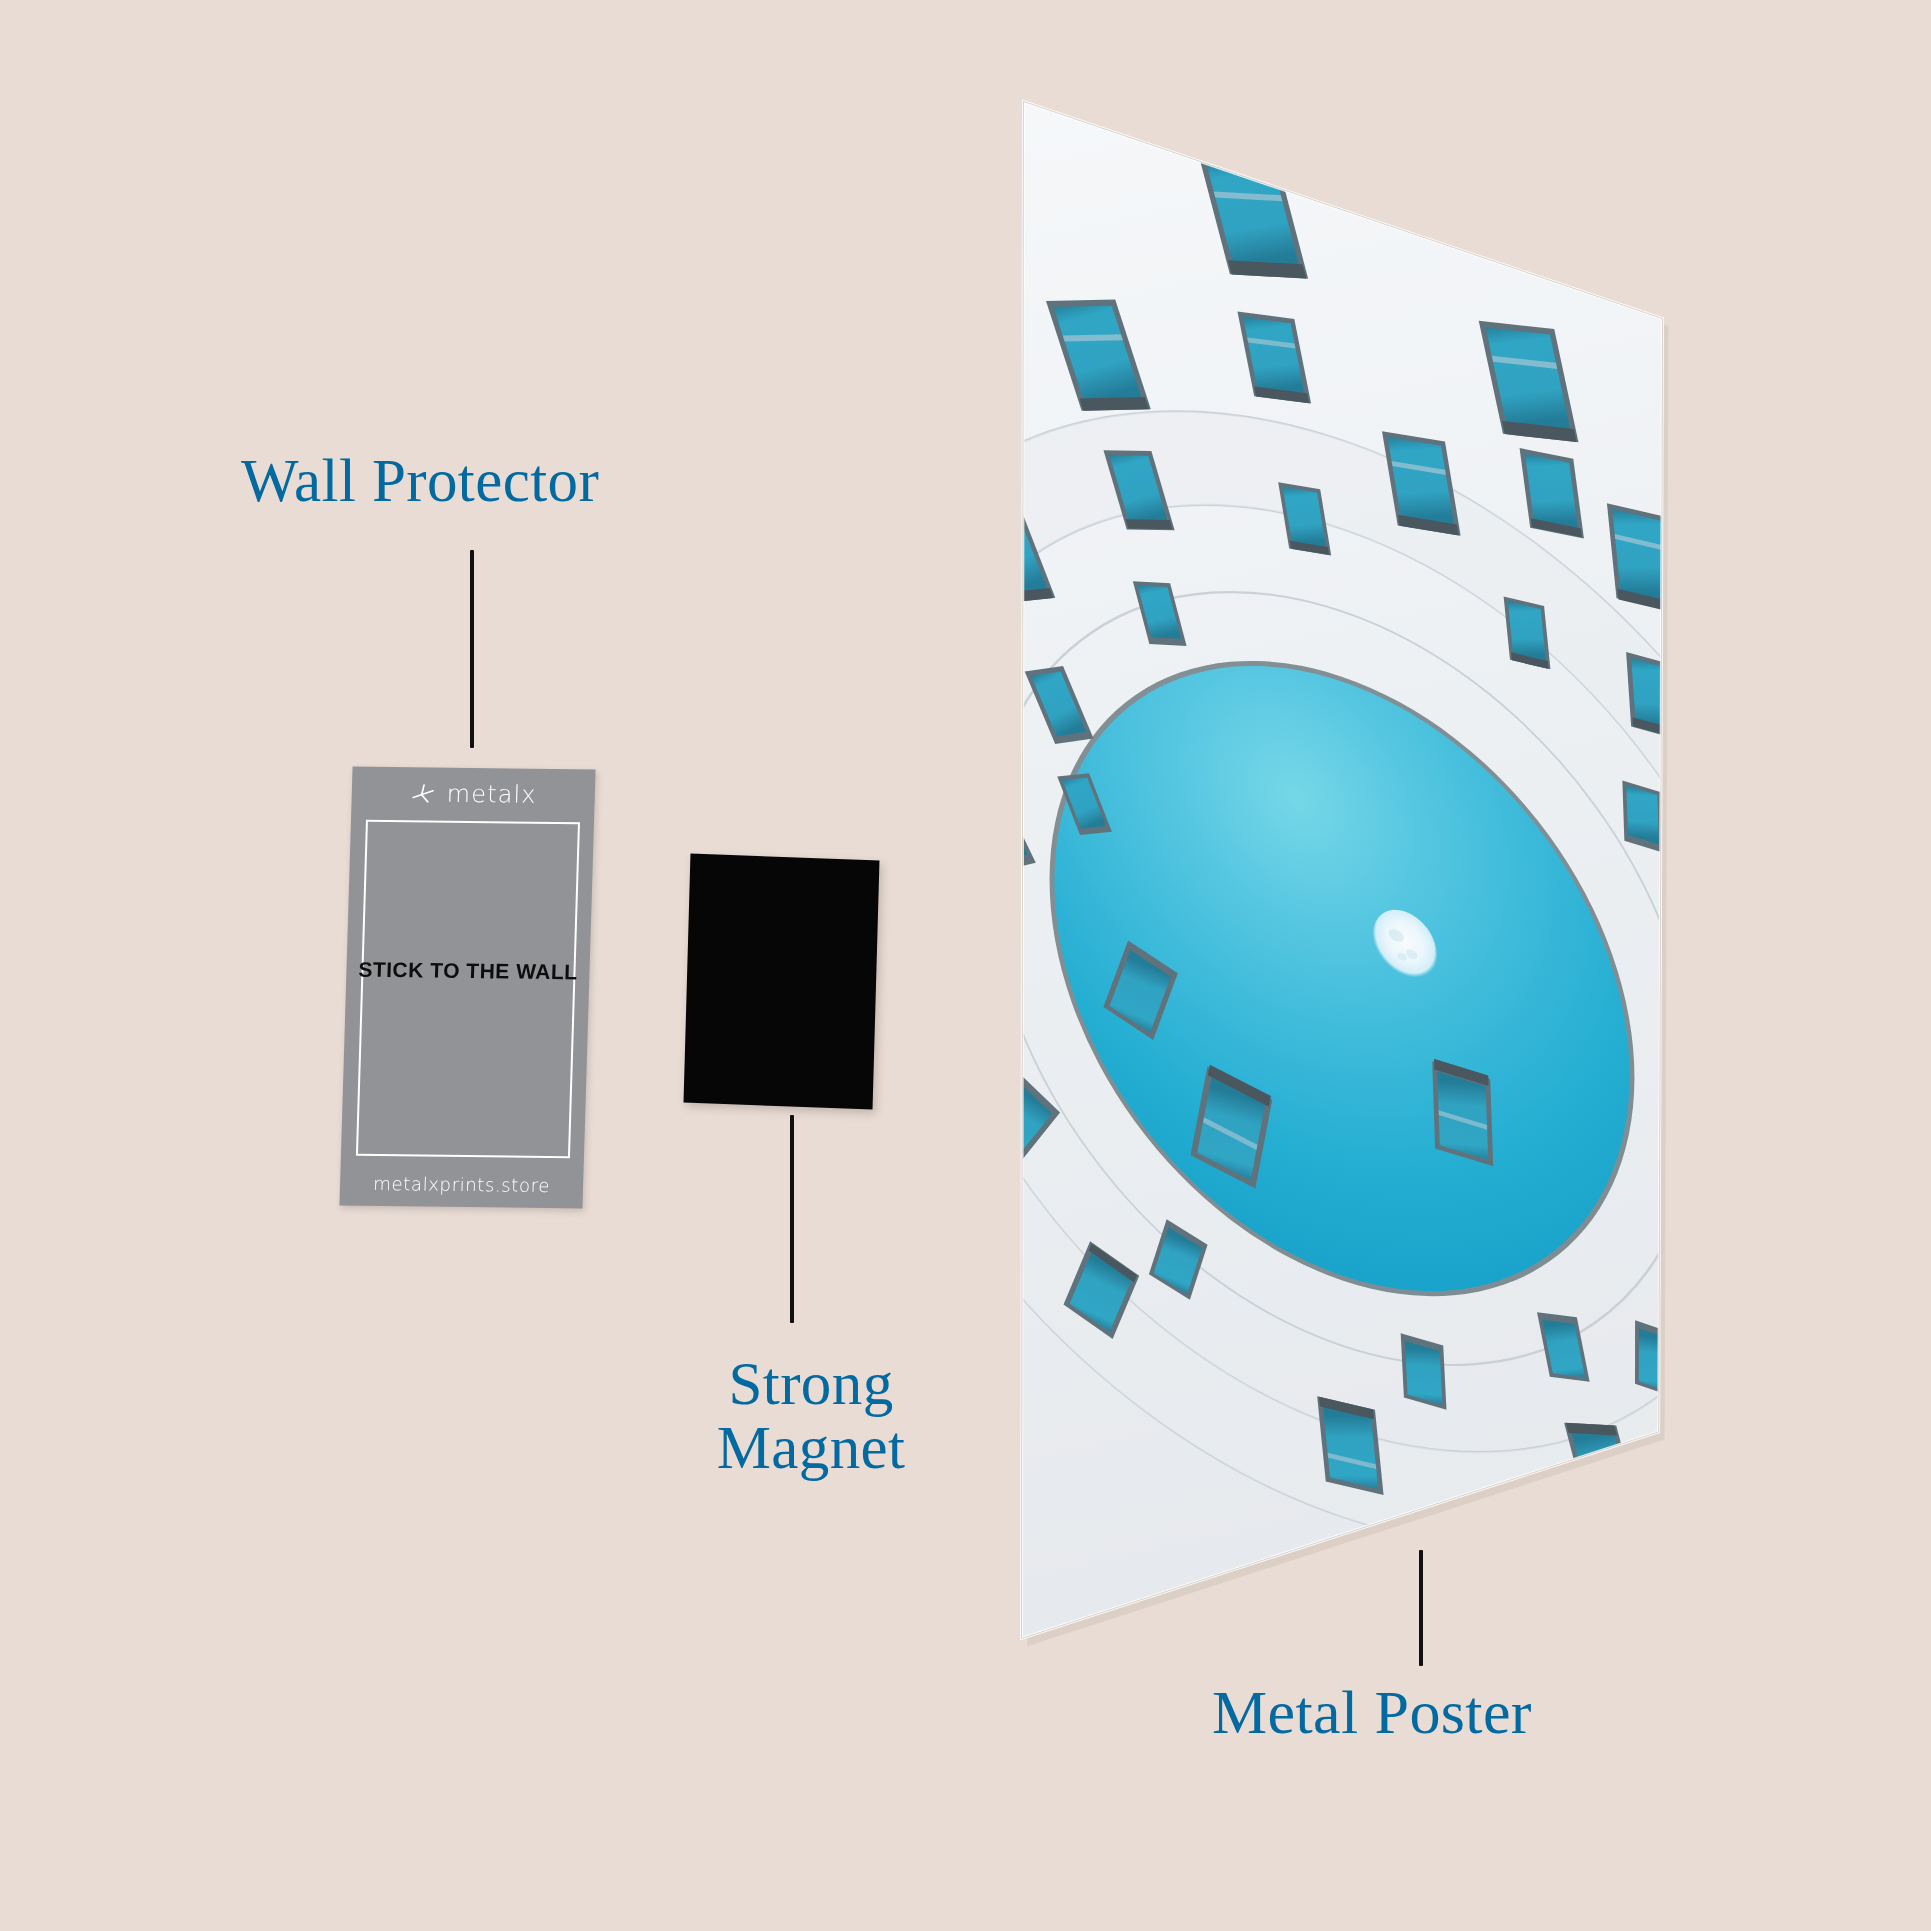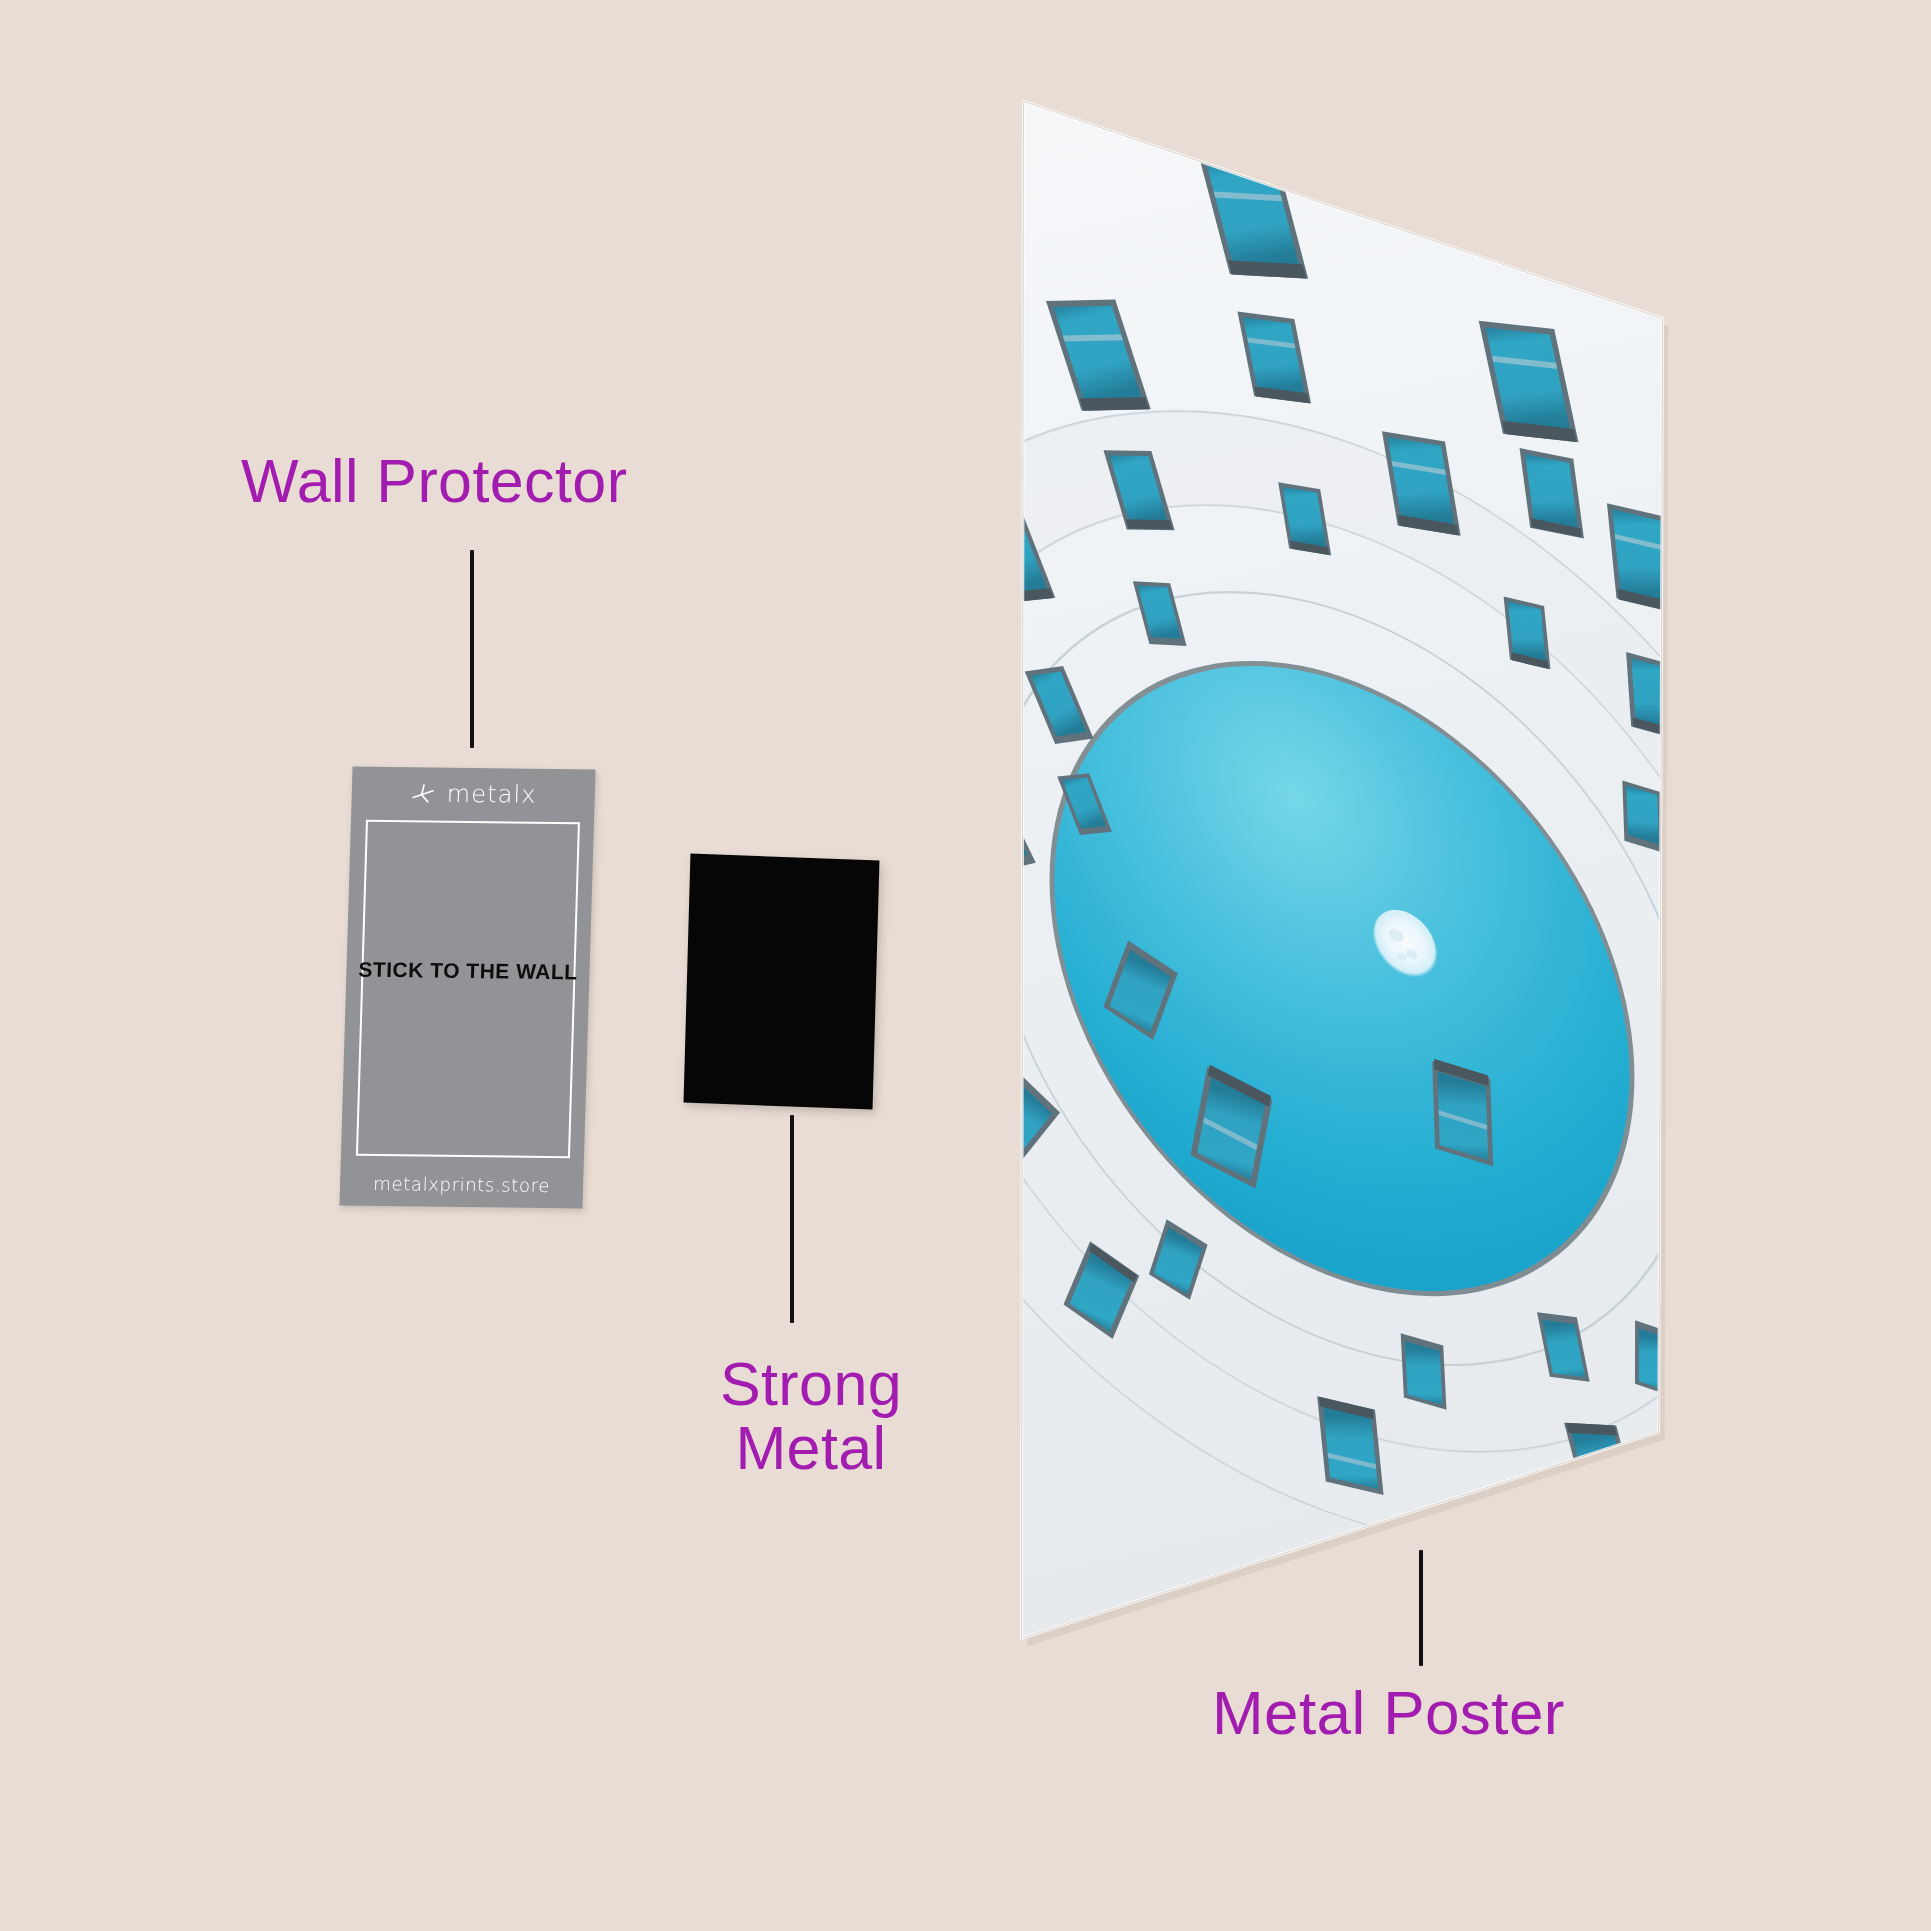--- a/index.html
+++ b/index.html
@@ -7,25 +7,26 @@
     width:1931px;height:1931px;overflow:hidden;
     background:#e8dcd4;
     font-family:"Liberation Sans", sans-serif;
     position:relative;
   }
   .stage{position:absolute;inset:0;}
 
   
   .label{
     position:absolute;
-    color:#a21caf;
+    color:#0369a1;
     font-weight:400;
     letter-spacing:0.4px;
     white-space:pre-line;
     line-height:1.05;
+    font-family:Liberation Serif, serif;
   }
   #label-wall-protector{left:241px;top:449px;font-size:61px;}
   #label-strong-magnet{left:666px;top:1352px;font-size:61px;text-align:center;width:290px;}
   #label-metal-poster{left:1212px;top:1680px;font-size:62px;}
 
   .leader{position:absolute;background:#111;width:3.9px;border-radius:1px;}
   #leader-wall-protector{left:470px;top:550px;height:198px;}
   #leader-strong-magnet{left:790px;top:1115px;height:208px;}
   #leader-metal-poster{left:1419px;top:1550px;height:116px;}
 
@@ -339,17 +340,17 @@
   </div>
 
   <div id="strong-magnet"></div>
 
   <div class="leader" id="leader-wall-protector"></div>
   <div class="leader" id="leader-strong-magnet"></div>
   <div class="leader" id="leader-metal-poster"></div>
 
   <div class="label" id="label-wall-protector">Wall Protector</div>
   <div class="label" id="label-strong-magnet">Strong
-Metal</div>
+Magnet</div>
   <div class="label" id="label-metal-poster">Metal Poster</div>
 
 </div>
 
 
 </body></html>

